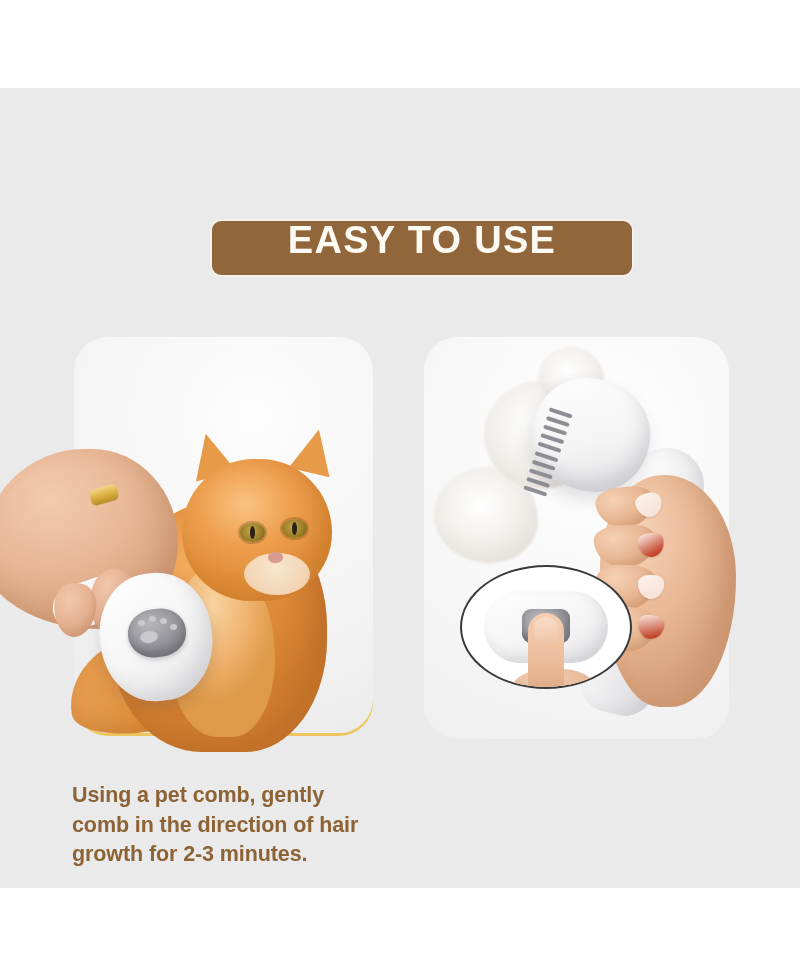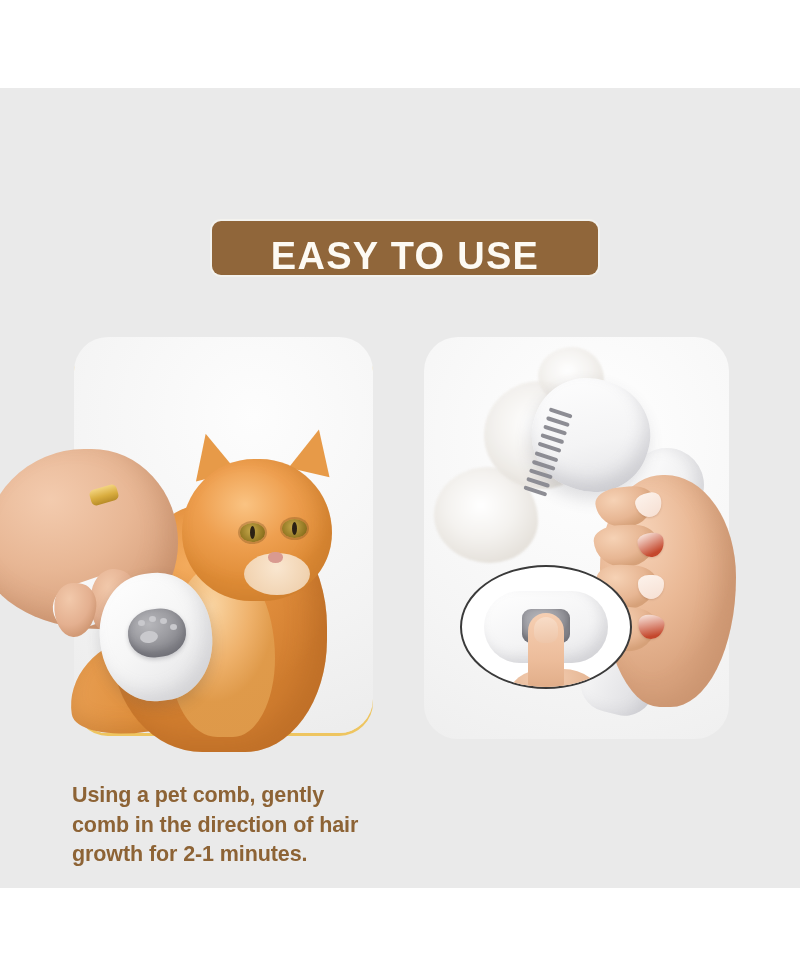--- a/index.html
+++ b/index.html
@@ -31,26 +31,26 @@
     height: 800px;
     background: #eaeaea;
     overflow: hidden;
   }
 
   
   .title-banner {
     position: absolute;
     left: 212px;
     top: 133px;
-    width: 386px;
+    width: 420px;
     height: 54px;
     background: #90663a;
     border-radius: 9px;
     display: flex;
-    align-items: flex-end;
+    align-items: flex-start;
     justify-content: center;
     box-shadow: 0 0 0 2px rgba(250,247,240,0.55);
   }
   .title-banner .title-text {
     color: #fdfaf3;
     font-size: 38px;
     font-weight: bold;
     letter-spacing: 1.3px;
     line-height: 1;
     white-space: nowrap;
@@ -469,17 +469,17 @@
             <div class="inset-brushback"></div>
             <div class="inset-btn"></div>
             <div class="inset-hand"></div>
             <div class="inset-finger"></div>
             <div class="inset-fingernail"></div>
           </div>
         </div>
       </div>
     </div>
 
-    <div class="caption left">Using a pet comb, gently comb in the direction of hair growth for 2-1 minutes.</div>
+    <div class="caption left">Using a pet comb, gently comb in the direction of hair growth for 2-3 minutes.</div>
 
 
   </div>
 </div>
 
 </body></html>

